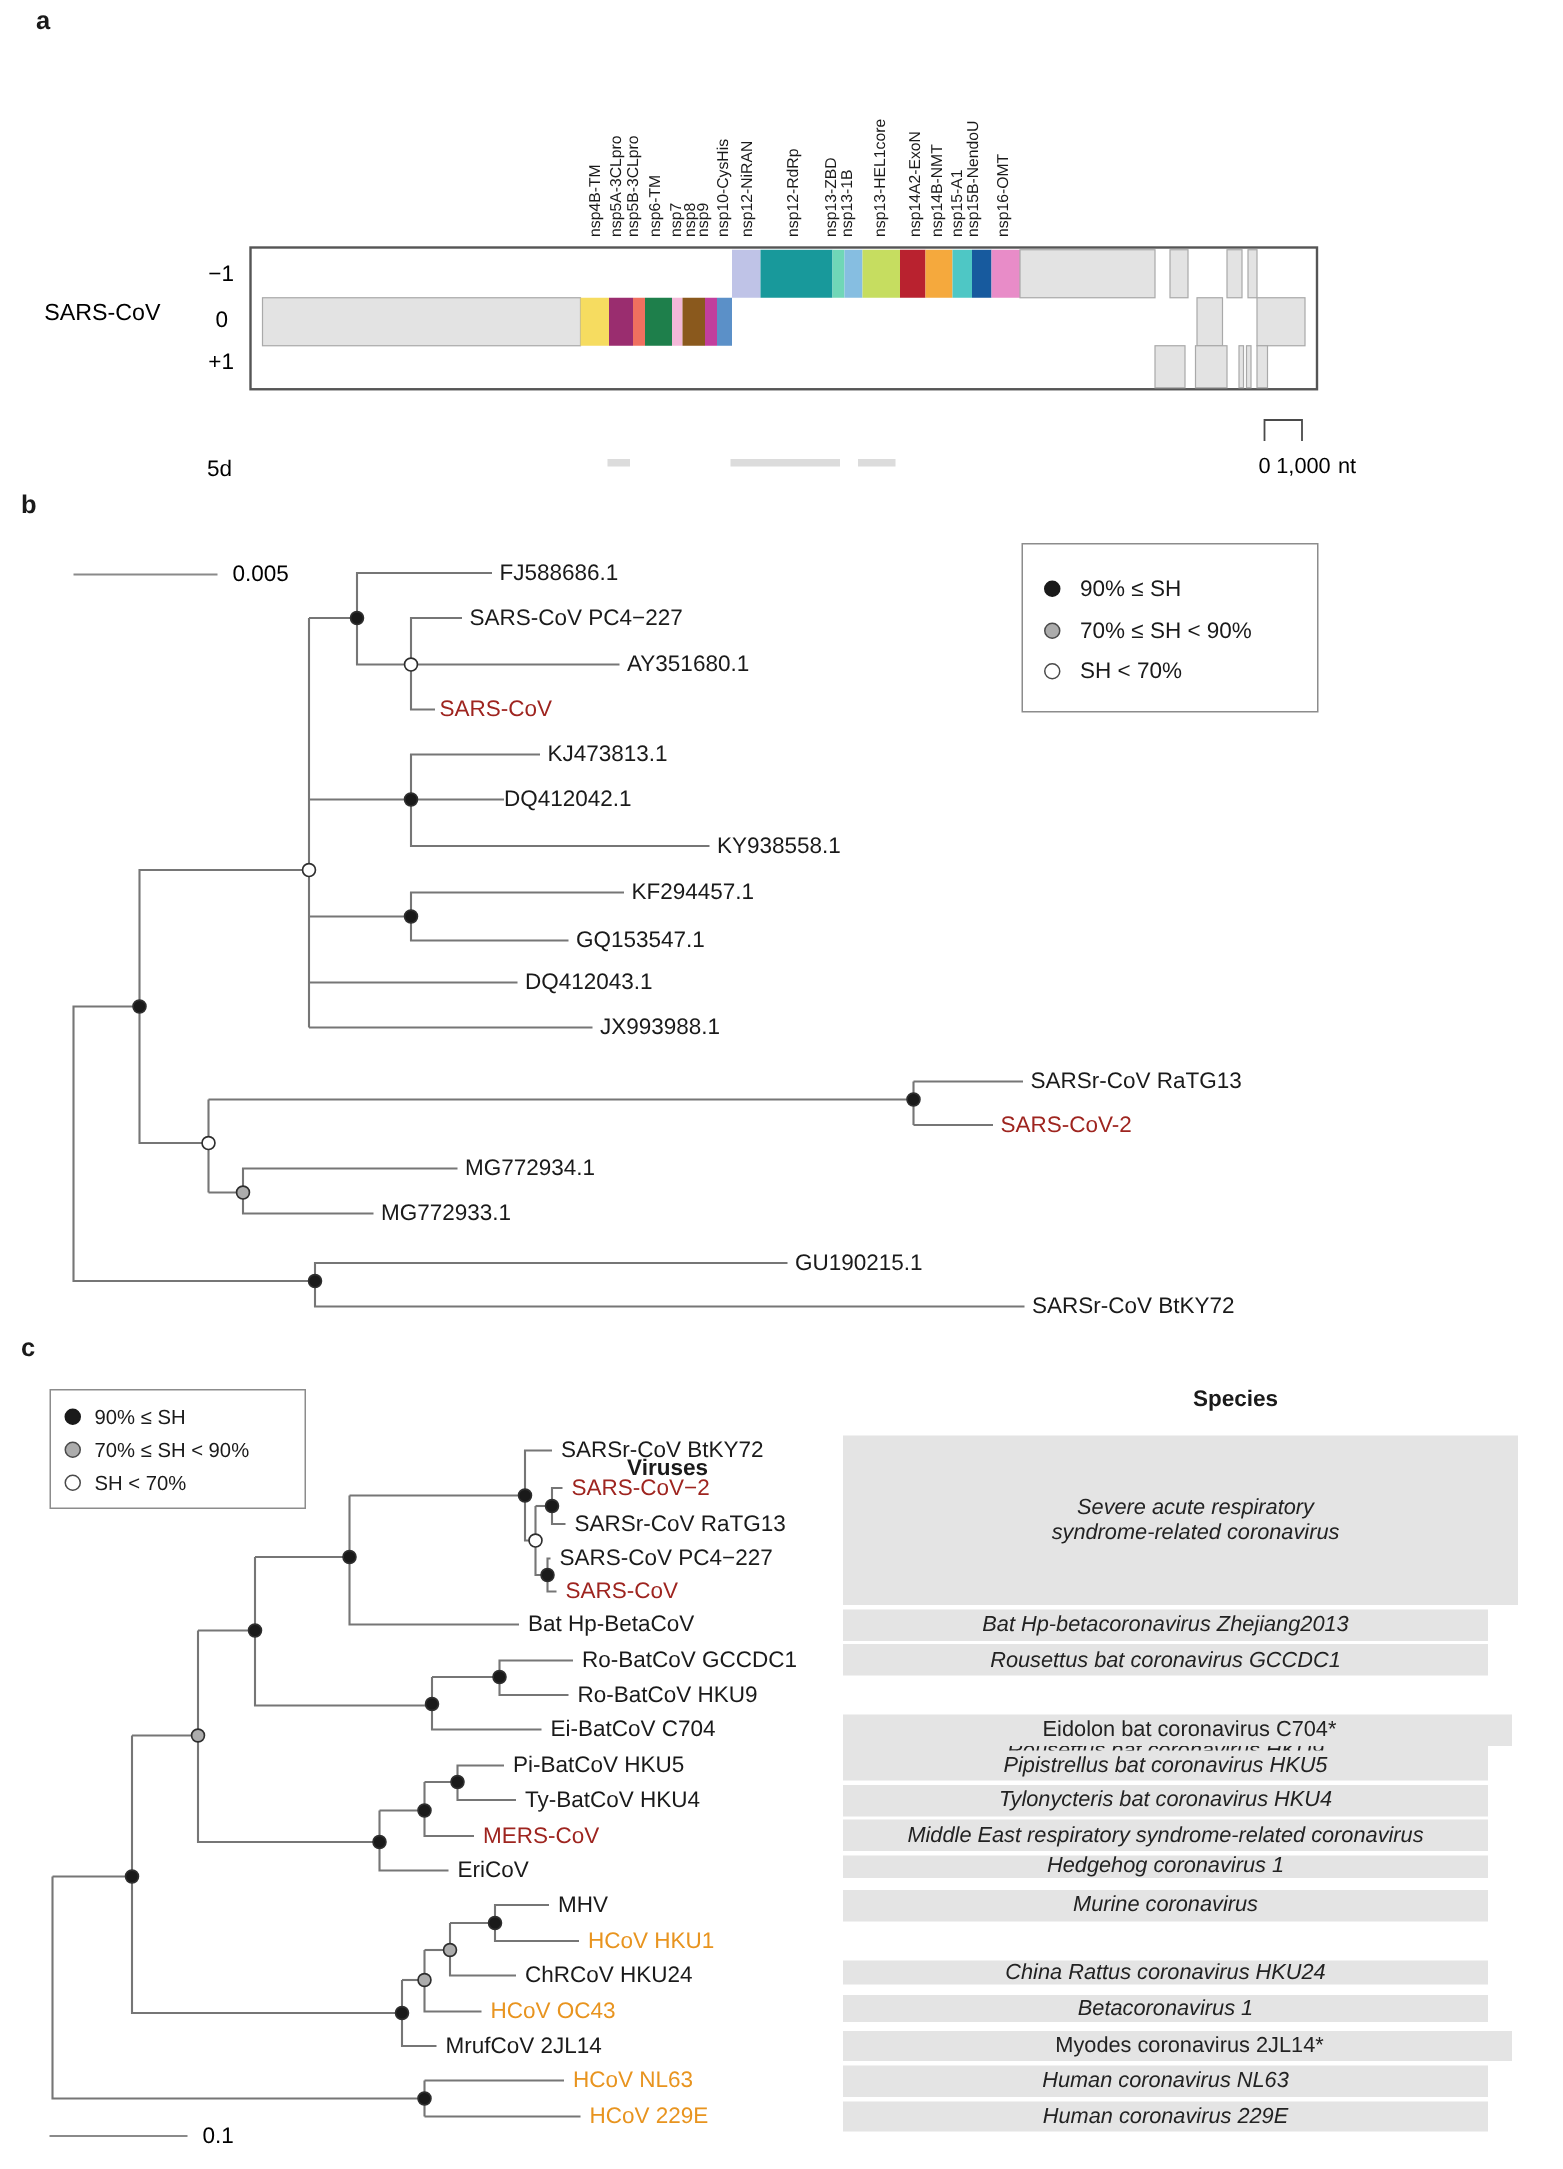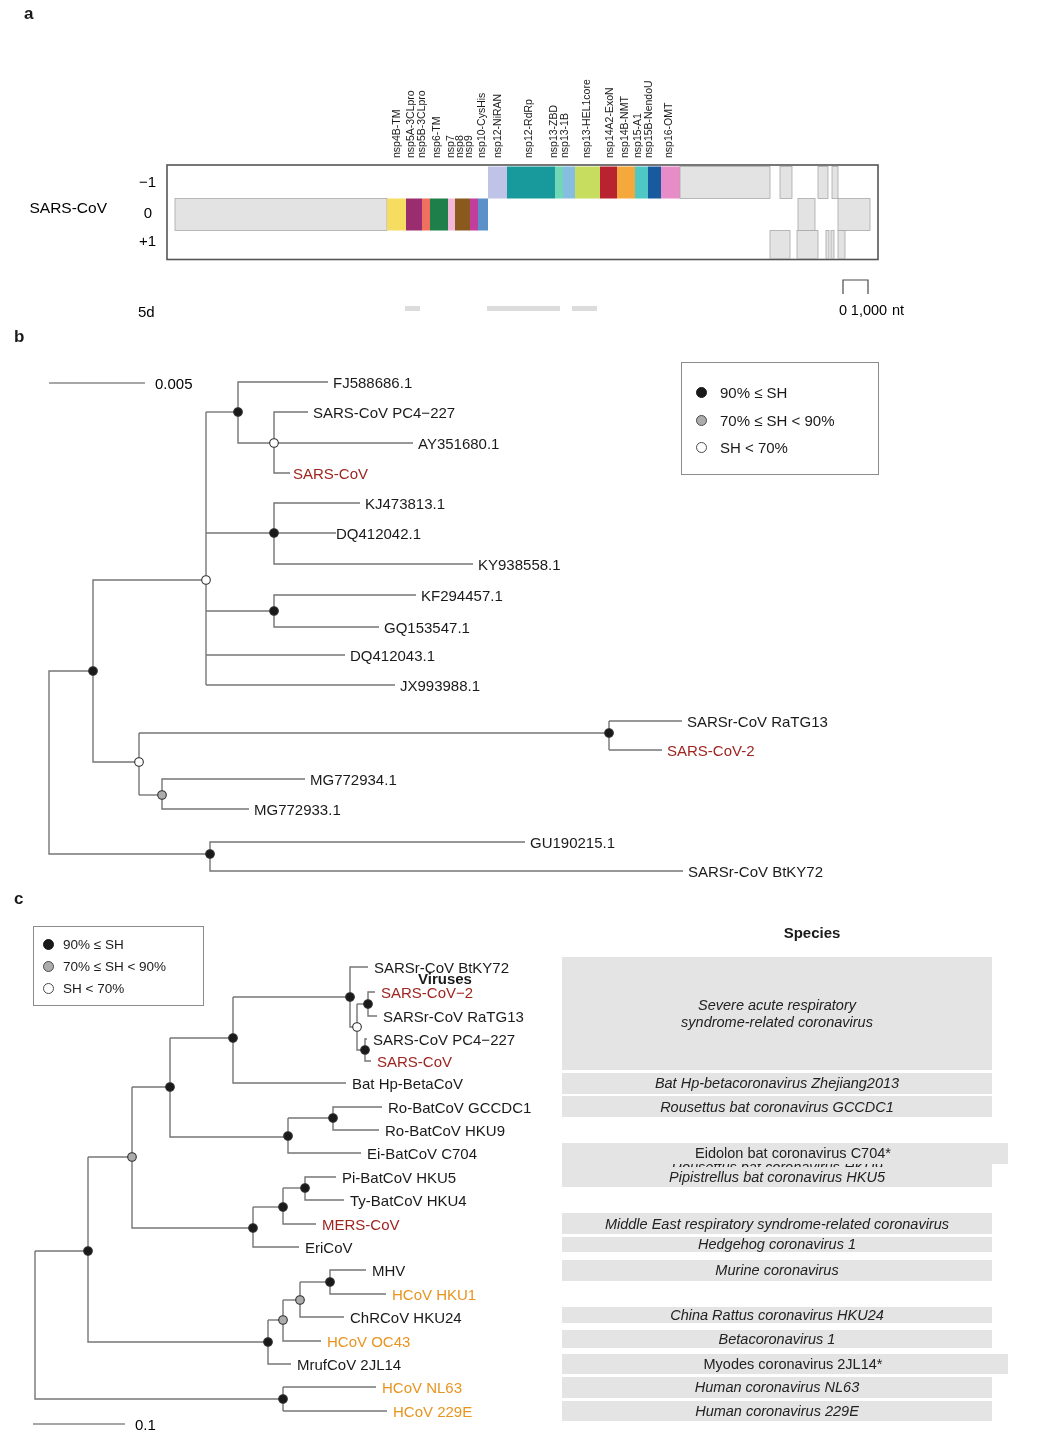--- a/index.html
+++ b/index.html
@@ -292,31 +292,32 @@
         <span class="dot dot-gray"></span>
         <span>70% ≤ SH &lt; 90%</span>
       </div>
     <div class="legend-item" style="top:52px;">
         <span class="dot dot-white"></span>
         <span>SH &lt; 70%</span>
       </div>
   </div>
 
   <div class="col-header" style="left:385px;top:926px;margin-top:44px;">Viruses</div>
-  <div class="col-header" style="left:752px;top:924px;">Species</div>
-
-  <div class="species-row species-main" style="top:957px;height:113px;">
+  <div class="col-header" style="left:732px;top:924px;text-align:right;">Species</div>
+
+  <div class="species-row species-main" style="top:957px;height:113px;padding-left:20px;">
     <span>Severe acute respiratory</span>
     <span>syndrome-related coronavirus</span>
   </div>
   <div class="species-row" style="top:1073px;height:20.6px;">Bat Hp-betacoronavirus Zhejiang2013</div>
   <div class="species-row" style="top:1096.4px;height:20.6px;">Rousettus bat coronavirus GCCDC1</div>
   <div class="species-row" style="top:1157px;height:20.6px;">Rousettus bat coronavirus HKU9</div>
   <div class="species-row roman" style="top:1143.2px;height:20.6px;">Eidolon bat coronavirus C704*</div>
   <div class="species-row" style="top:1166.6px;height:20.6px;">Pipistrellus bat coronavirus HKU5</div>
+  <div class="species-row" style="top:1190px;height:20.6px;">Tylonycteris bat coronavirus HKU4</div>
   <div class="species-row" style="top:1213.4px;height:20.6px;">Middle East respiratory syndrome-related coronavirus</div>
   <div class="species-row" style="top:1236.8px;height:15px;">Hedgehog coronavirus 1</div>
   <div class="species-row" style="top:1260.2px;height:20.6px;">Murine coronavirus</div>
   <div class="species-row" style="top:1307px;height:16px;">China Rattus coronavirus HKU24</div>
   <div class="species-row" style="top:1330.4px;height:18px;">Betacoronavirus 1</div>
   <div class="species-row roman" style="top:1353.8px;height:20.6px;">Myodes coronavirus 2JL14*</div>
   <div class="species-row" style="top:1377.2px;height:20.6px;">Human coronavirus NL63</div>
   <div class="species-row" style="top:1400.6px;height:20.6px;">Human coronavirus 229E</div>
 
 </div>

